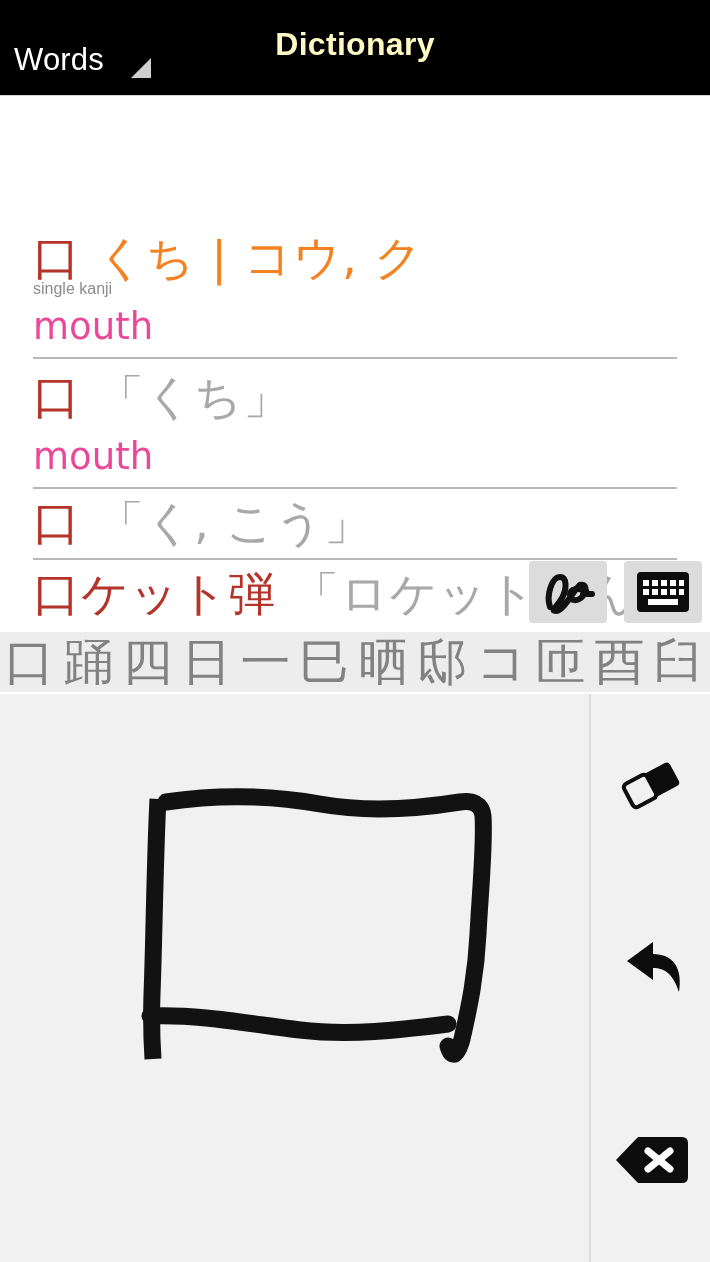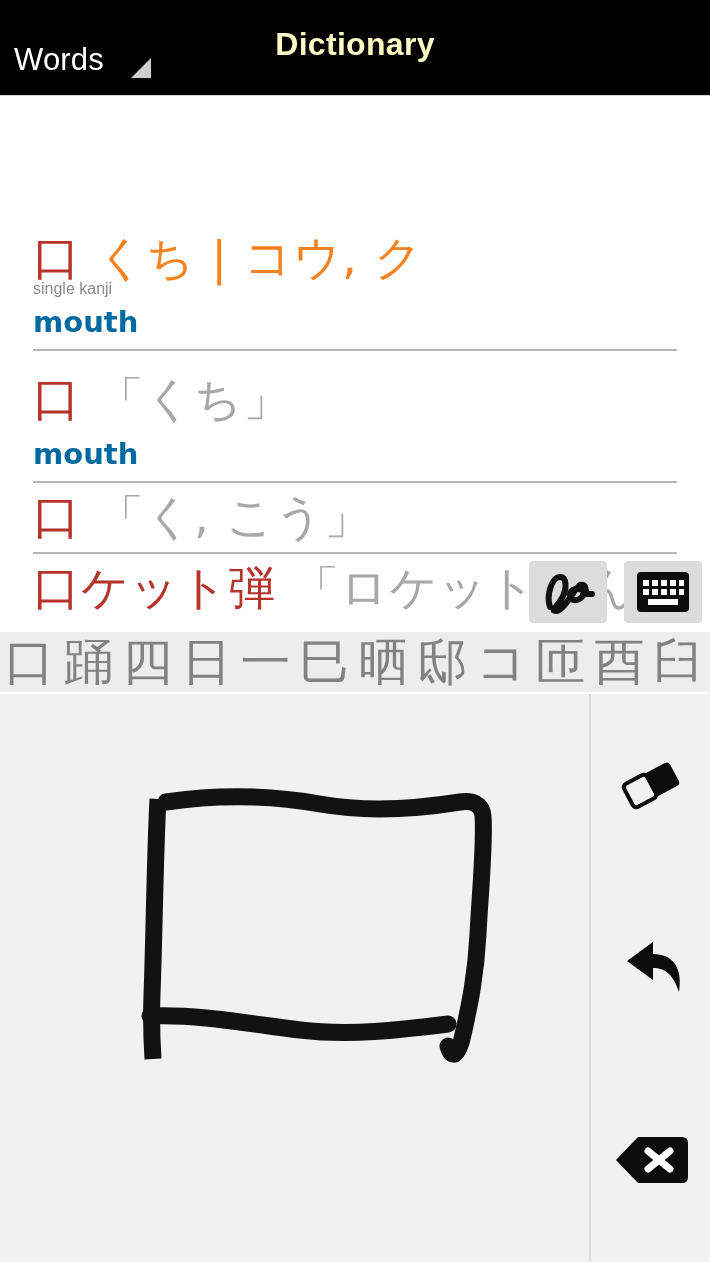--- a/index.html
+++ b/index.html
@@ -159,26 +159,25 @@
     font-size: 47px;
     margin-left: 16px;
     letter-spacing: 1px;
   }
   .sublabel {
     color: #8c8c8c;
     font-size: 16px;
     line-height: 1;
   }
   .definition {
-    color: #0369a1;
-    font-size: 29px;
+    color: #ec4899;
+    font-size: 37px;
     margin-top: 11px;
     line-height: 1;
     font-family: "DejaVu Sans", sans-serif;
-    font-weight: bold;
   }
   .sep {
     margin: 12px 0 0 0;
     height: 2px;
     background: #b8b8b8;
   }
 
   
   .ime-buttons {
     position: absolute;
@@ -319,21 +318,21 @@
 
   <div class="result-item" style="padding-top:26px;">
     <div class="headword">
       <span class="hw-kanji">口</span><span class="hw-reading-orange">くち | コウ, ク</span>
     </div>
     <div class="sublabel">single kanji</div>
     <div class="definition">mouth</div>
     <div class="sep"></div>
   </div>
 
-  <div class="result-item" style="padding-top:24px;">
+  <div class="result-item" style="padding-top:14px;">
     <div class="headword">
       <span class="hw-kanji">口</span><span class="hw-reading-gray">「くち」</span>
     </div>
     <div class="definition" style="margin-top:18px;">mouth</div>
     <div class="sep"></div>
   </div>
 
   <div class="result-item" style="padding-top:10px;">
     <div class="headword">
       <span class="hw-kanji">口</span><span class="hw-reading-gray">「く, こう」</span>

